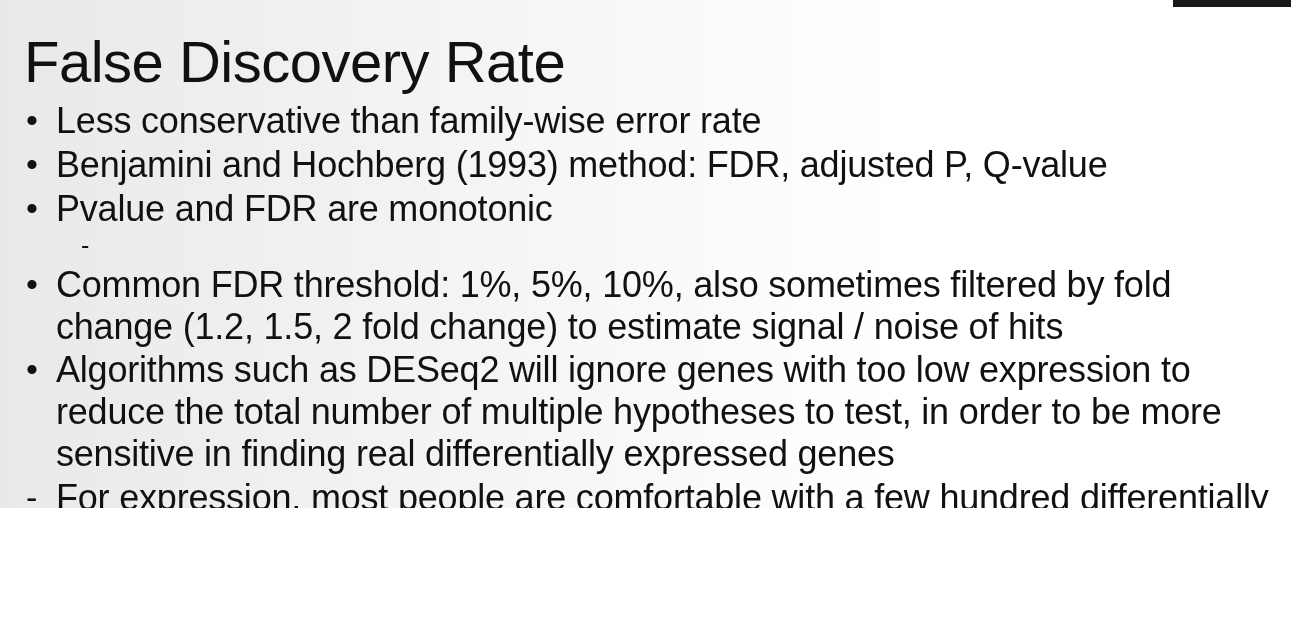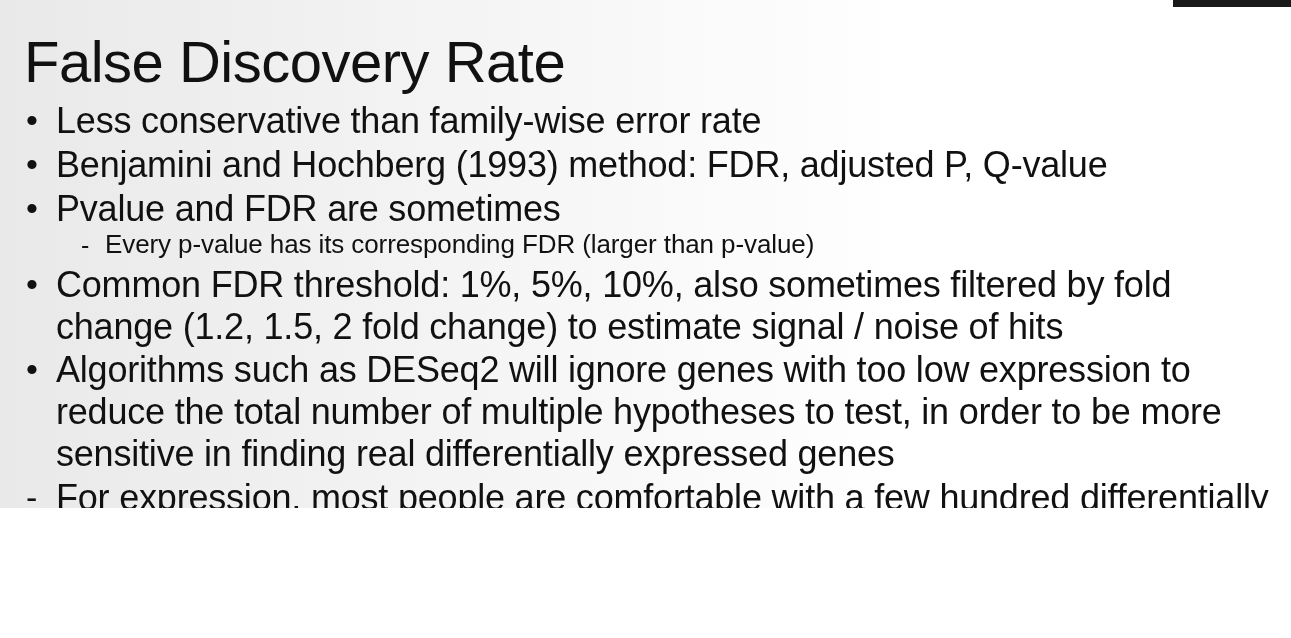--- a/index.html
+++ b/index.html
@@ -102,26 +102,25 @@
       <span class="bullet-text">Less conservative than family-wise error rate</span>
     </div>
 
     <div class="bullet-row lvl1">
       <span class="marker">•</span>
       <span class="bullet-text">Benjamini and Hochberg (1993) method: FDR, adjusted P, Q-value</span>
     </div>
 
     <div class="bullet-row lvl1 tight">
       <span class="marker">•</span>
-      <span class="bullet-text">Pvalue and FDR are sometimes</span>
+      <span class="bullet-text">Pvalue and FDR are monotonic</span>
     </div>
 
     <div class="bullet-row lvl2">
       <span class="marker">-</span>
-      <span class="bullet-text">Every p-value has its corresponding FDR (larger than p-value)</span>
     </div>
 
     <div class="bullet-row lvl1">
       <span class="marker">•</span>
       <span class="bullet-text">Common FDR threshold: 1%, 5%, 10%, also sometimes filtered by fold change (1.2, 1.5, 2 fold change) to estimate signal / noise of hits</span>
     </div>
 
     <div class="bullet-row lvl1">
       <span class="marker">•</span>
       <span class="bullet-text">Algorithms such as DESeq2 will ignore genes with too low expression to reduce the total number of multiple hypotheses to test, in order to be more sensitive in finding real differentially expressed genes</span>

